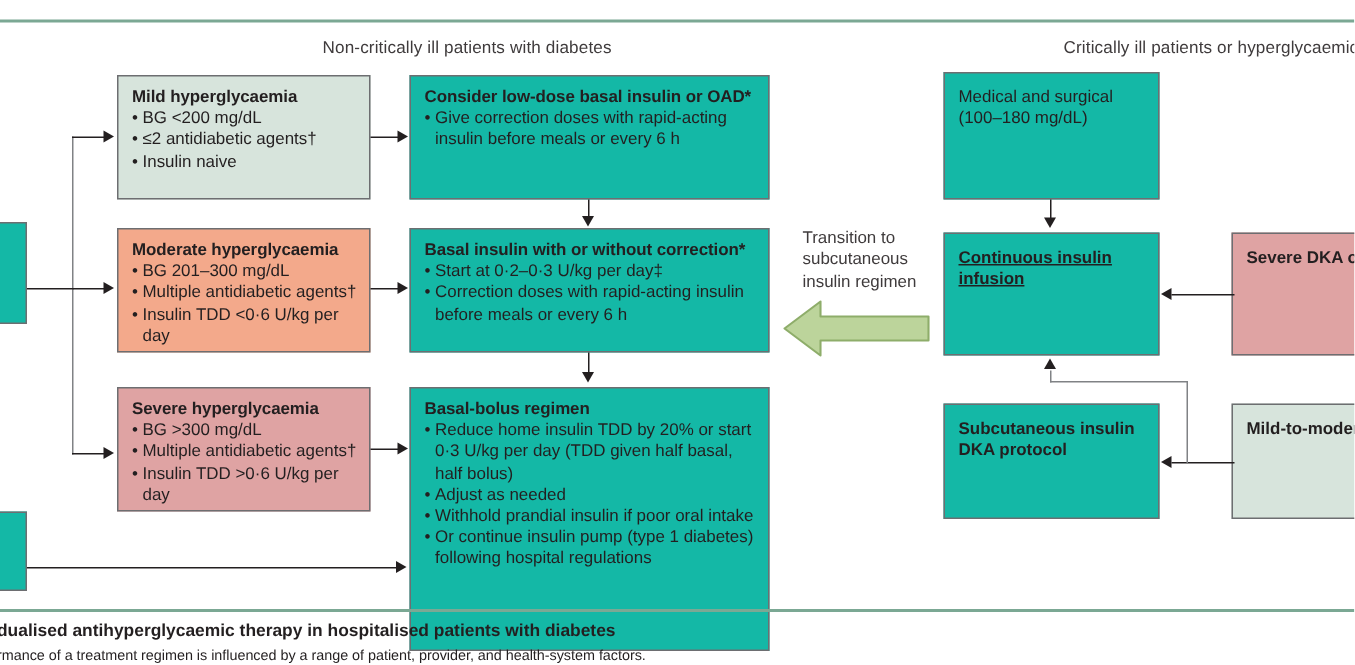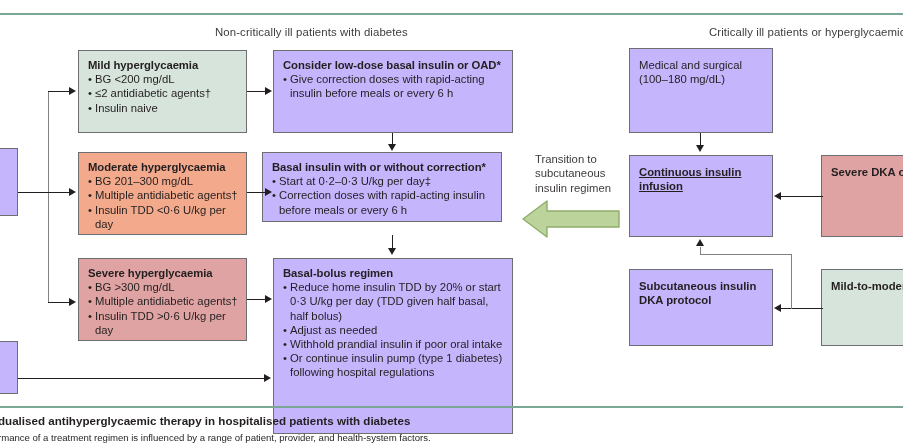--- a/index.html
+++ b/index.html
@@ -34,21 +34,21 @@
     font-size:11.4px;
     color:#3f3b3c;
     white-space:nowrap;
     letter-spacing:0.1px;
   }
   
   .box{
     position:absolute;
     box-sizing:border-box;
     border:1.2px solid #6d6e71;
-    background:#c4b5fd;
+    background:#14b8a6;
     padding:7px 8px 6px 9px;
     font-size:11.3px;
     line-height:14.2px;
     color:#231f20;
     overflow:hidden;
   }
   .box .ttl{
     font-weight:bold;
     display:block;
     margin-bottom:0px;
@@ -159,21 +159,21 @@
     </ul>
   </div>
 
   <div class="box" style="left:273px; top:50px; width:240px; height:83px;">
     <span class="ttl">Consider low-dose basal insulin or OAD*</span>
     <ul>
       <li>Give correction doses with rapid-acting insulin before meals or every 6 h</li>
     </ul>
   </div>
 
-  <div class="box" style="left:262px; top:152px; width:240px; height:70px;">
+  <div class="box" style="left:273px; top:152px; width:240px; height:83px;">
     <span class="ttl">Basal insulin with or without correction*</span>
     <ul>
       <li>Start at 0·2–0·3 U/kg per day‡</li>
       <li>Correction doses with rapid-acting insulin before meals or every 6 h</li>
     </ul>
   </div>
 
   <div class="box" style="left:273px; top:258px; width:240px; height:176px;">
     <span class="ttl">Basal-bolus regimen</span>
     <ul>

